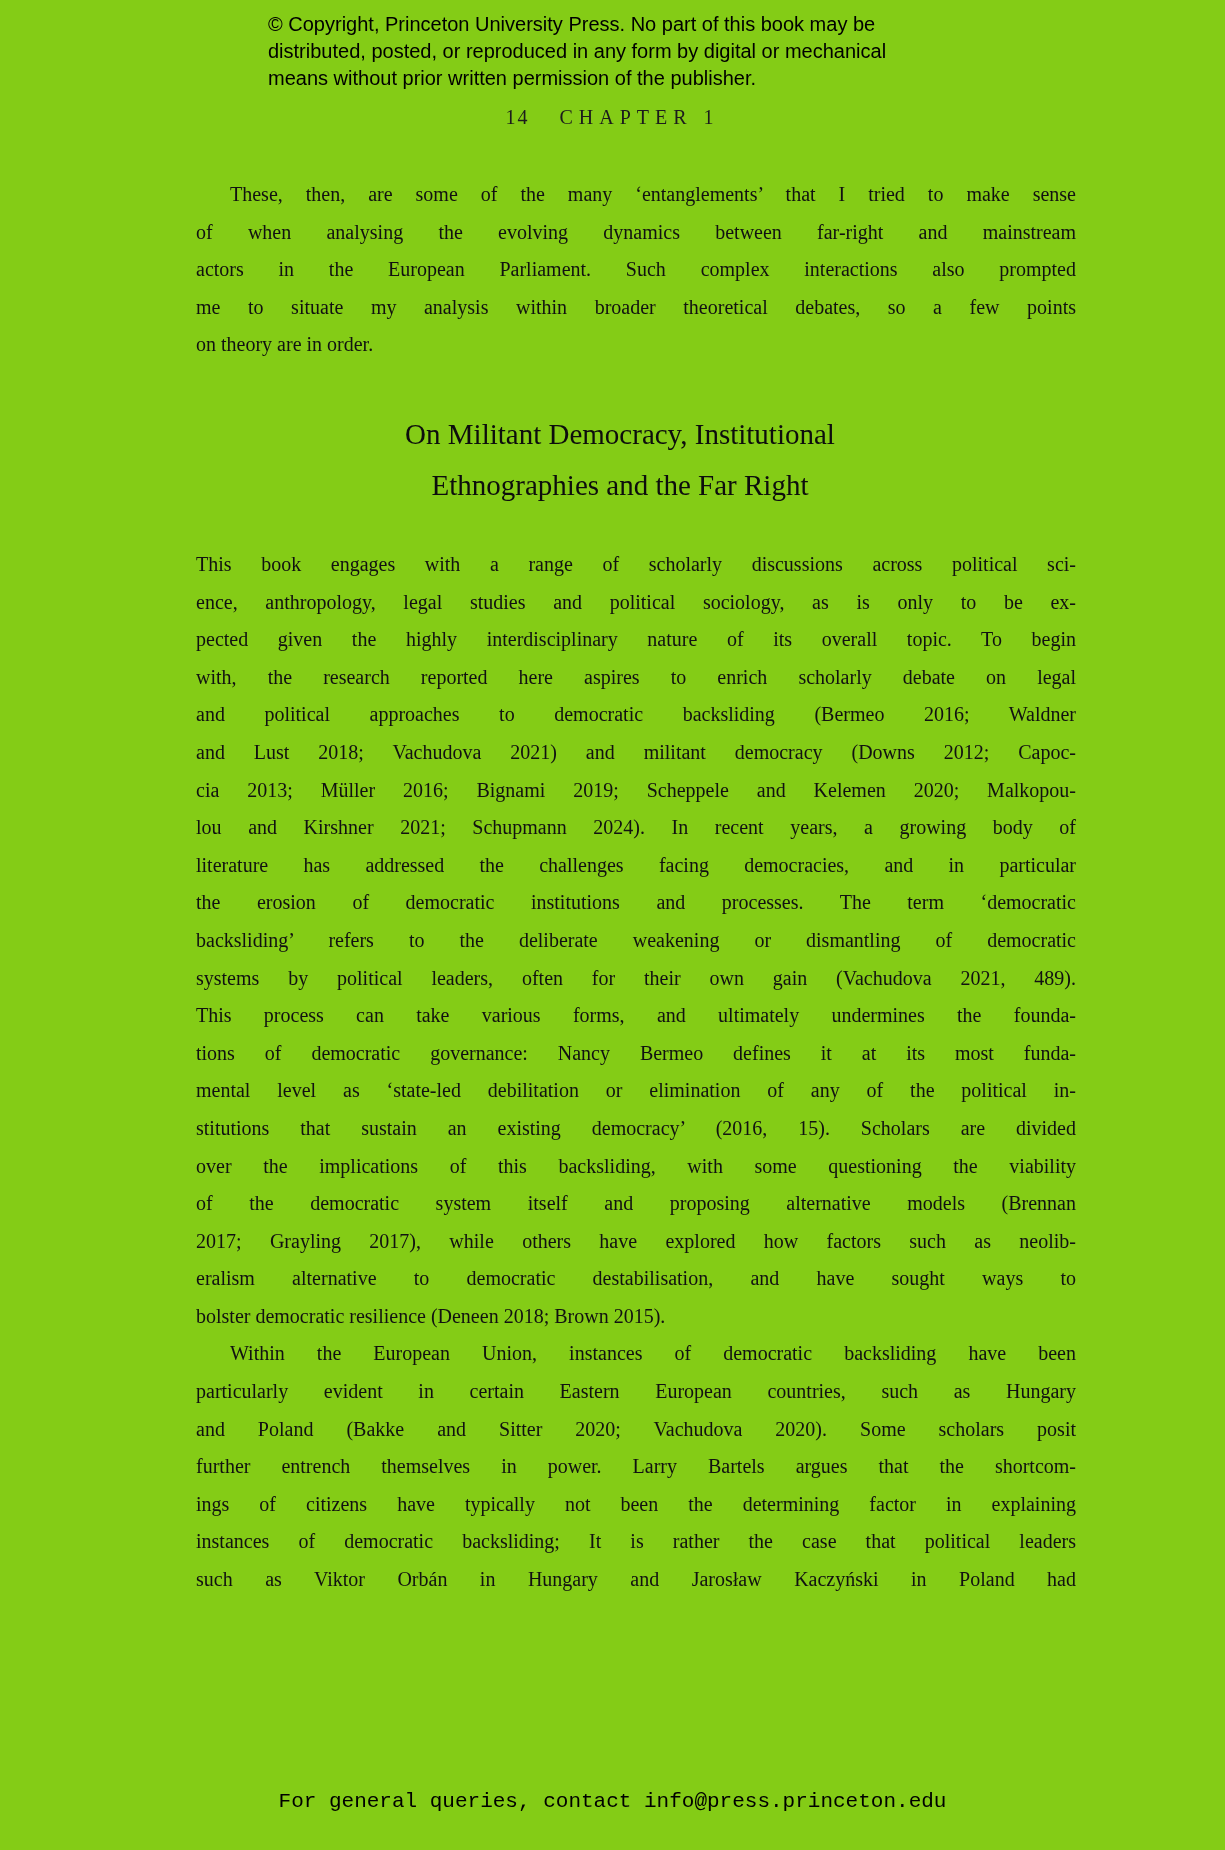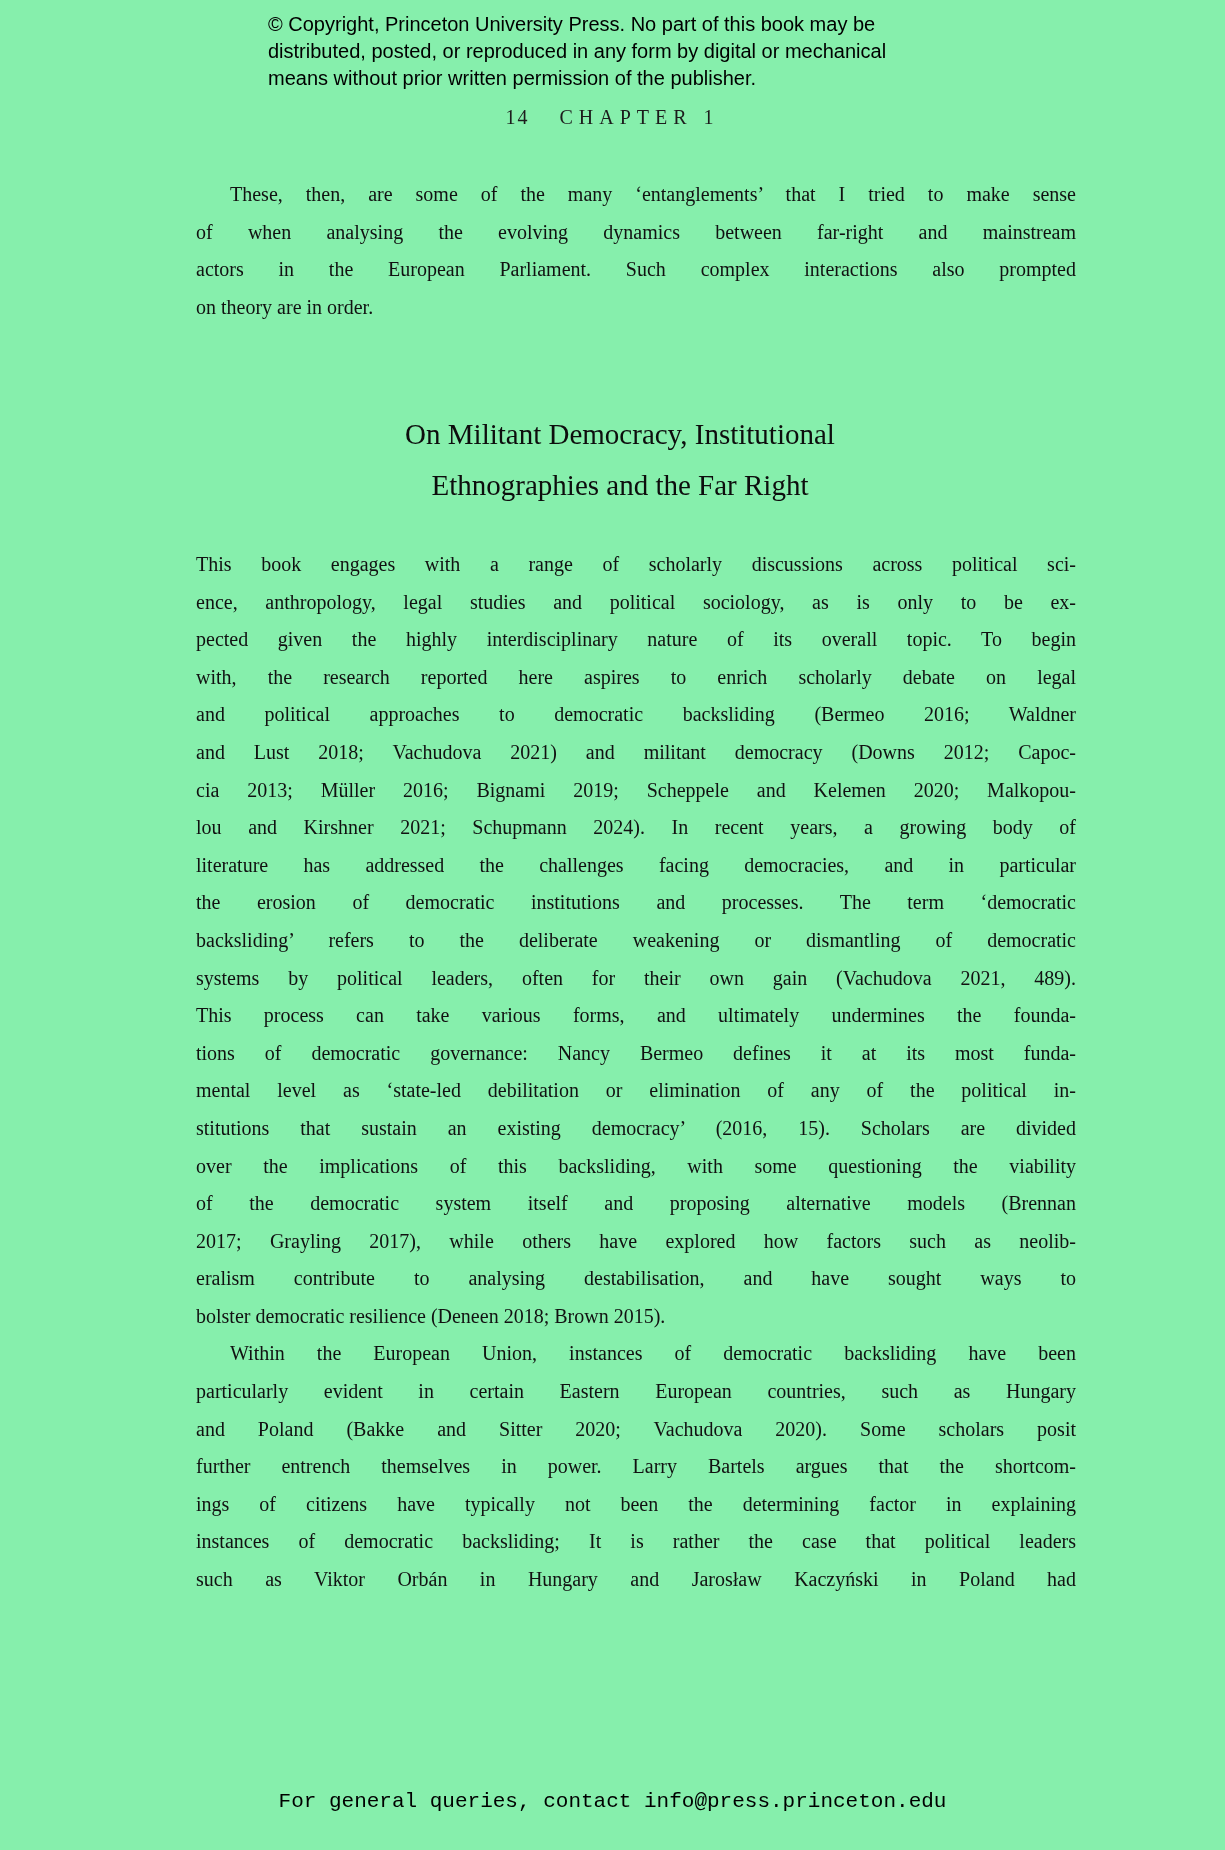--- a/index.html
+++ b/index.html
@@ -2,21 +2,21 @@
 <html><head>
 <meta charset="utf-8">
 <style>
   * { margin: 0; padding: 0; box-sizing: border-box; }
   html, body { background: #e9e9e9; }
   .page {
     position: relative;
     width: 1225px;
     height: 1850px;
     margin: 0 auto;
-    background: #86efac;
+    background: #84cc16;
     color: #0d0d0d;
     font-family: "Liberation Serif", serif;
     overflow: hidden;
   }
   .copyright {
     position: absolute;
     left: 268px;
     top: 11px;
     width: 720px;
     font-family: "Liberation Sans", sans-serif;
@@ -101,20 +101,21 @@
     </div>
 
   <div class="running-header">
     <span class="page-number">14</span><span class="chapter-label">CHAPTER 1</span>
   </div>
 
   <div class="para para-indent intro-para">
       <div class="pline">These, then, are some of the many ‘entanglements’ that I tried to make sense</div>
       <div class="pline">of when analysing the evolving dynamics between far-right and mainstream</div>
       <div class="pline">actors in the European Parliament. Such complex interactions also prompted</div>
+      <div class="pline">me to situate my analysis within broader theoretical debates, so a few points</div>
       <div class="pline">on theory are in order.</div>
     </div>
 
   <div class="section-heading">
       <div class="heading-line">On Militant Democracy, Institutional</div>
       <div class="heading-line">Ethnographies and the Far Right</div>
     </div>
 
   <div class="body-flow">
     <div class="para">
@@ -130,21 +131,21 @@
         <div class="pline">the erosion of democratic institutions and processes. The term ‘democratic</div>
         <div class="pline">backsliding’ refers to the deliberate weakening or dismantling of democratic</div>
         <div class="pline">systems by political leaders, often for their own gain (Vachudova 2021, 489).</div>
         <div class="pline">This process can take various forms, and ultimately undermines the founda-</div>
         <div class="pline">tions of democratic governance: Nancy Bermeo defines it at its most funda-</div>
         <div class="pline">mental level as ‘state-led debilitation or elimination of any of the political in-</div>
         <div class="pline">stitutions that sustain an existing democracy’ (2016, 15). Scholars are divided</div>
         <div class="pline">over the implications of this backsliding, with some questioning the viability</div>
         <div class="pline">of the democratic system itself and proposing alternative models (Brennan</div>
         <div class="pline">2017; Grayling 2017), while others have explored how factors such as neolib-</div>
-        <div class="pline">eralism contribute to analysing destabilisation, and have sought ways to</div>
+        <div class="pline">eralism alternative to democratic destabilisation, and have sought ways to</div>
         <div class="pline">bolster democratic resilience (Deneen 2018; Brown 2015).</div>
       </div>
     <div class="para para-indent justify-all">
         <div class="pline">Within the European Union, instances of democratic backsliding have been</div>
         <div class="pline">particularly evident in certain Eastern European countries, such as Hungary</div>
         <div class="pline">and Poland (Bakke and Sitter 2020; Vachudova 2020). Some scholars posit</div>
         <div class="pline">further entrench themselves in power. Larry Bartels argues that the shortcom-</div>
         <div class="pline">ings of citizens have typically not been the determining factor in explaining</div>
         <div class="pline">instances of democratic backsliding; It is rather the case that political leaders</div>
         <div class="pline">such as Viktor Orbán in Hungary and Jarosław Kaczyński in Poland had</div>

